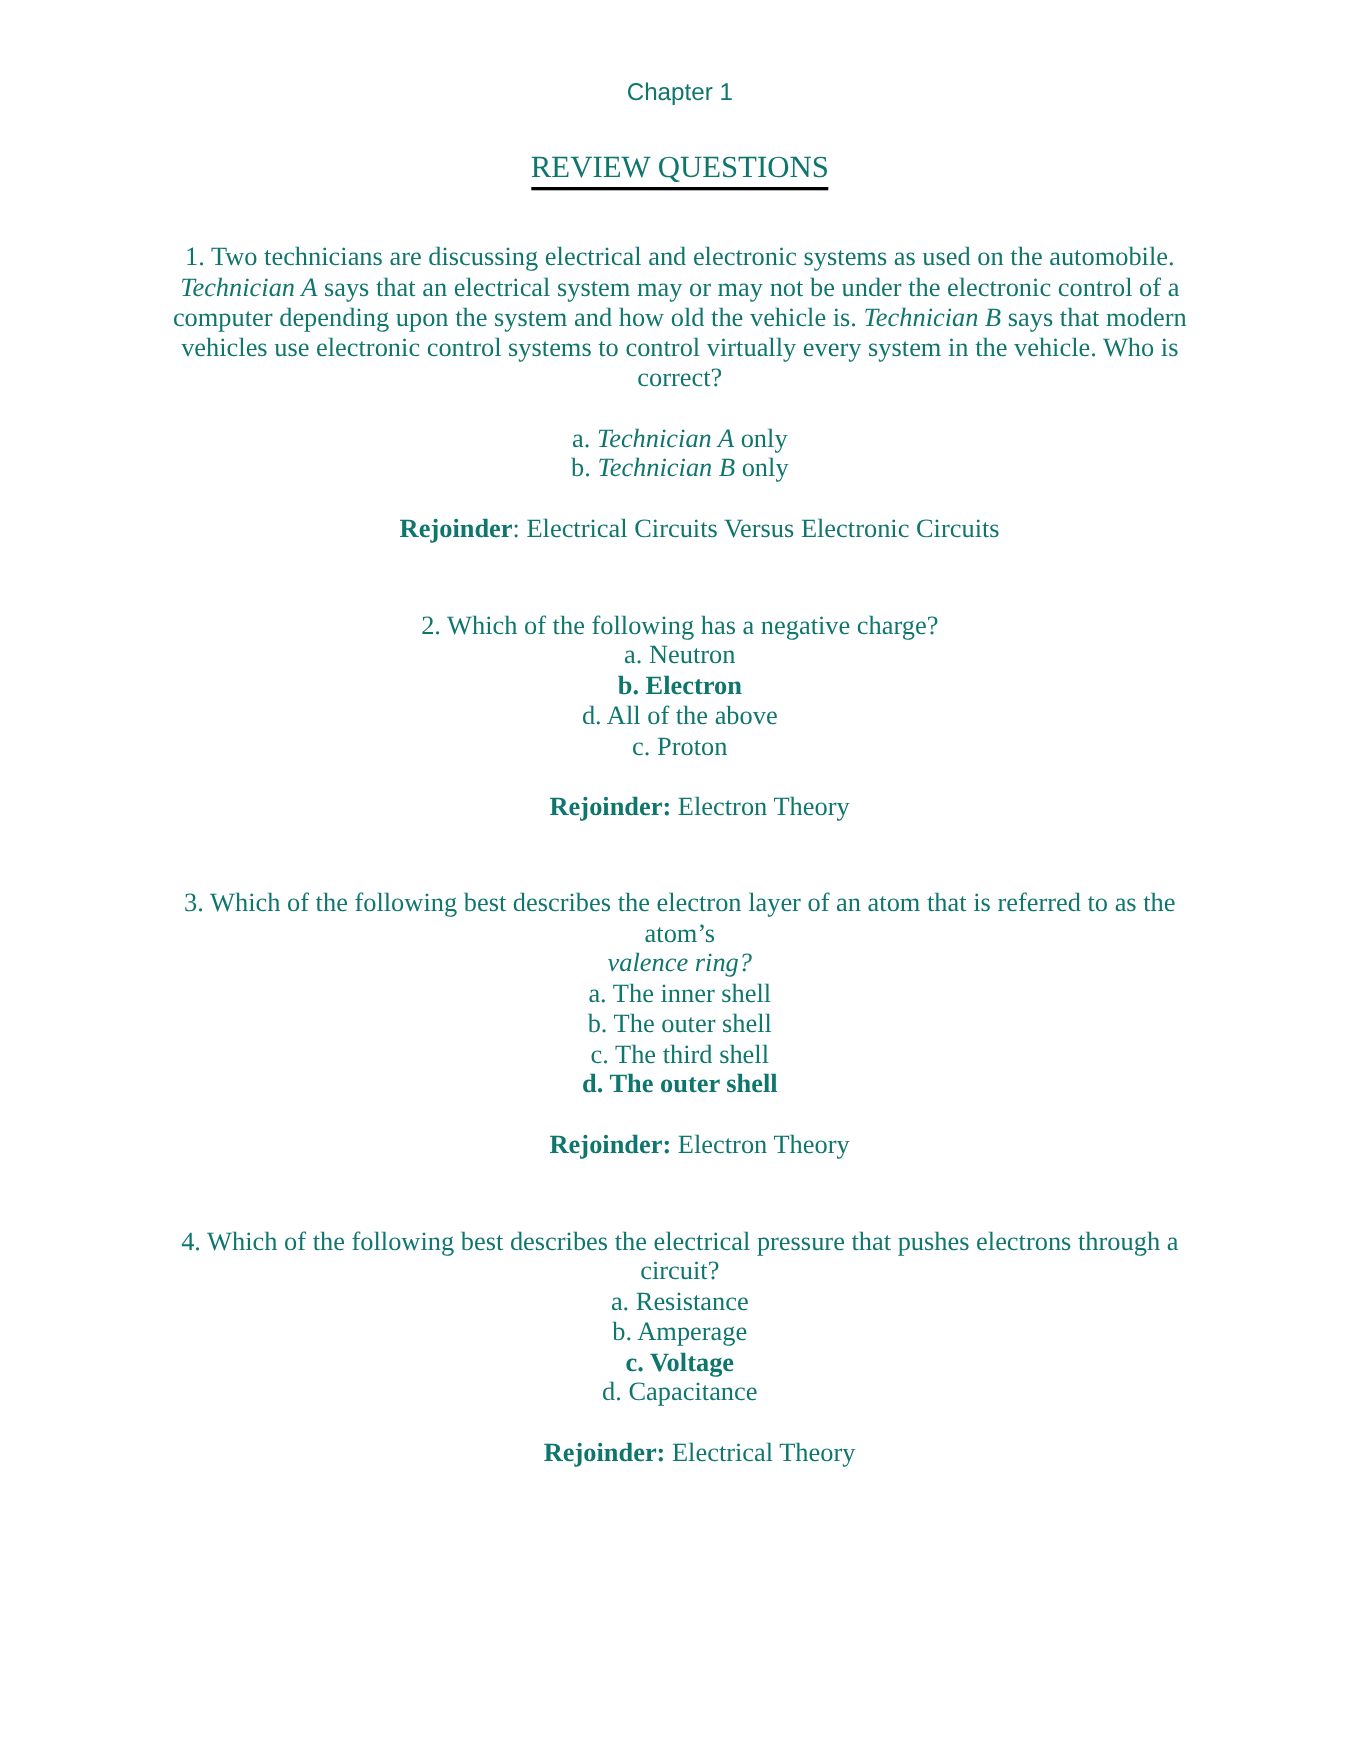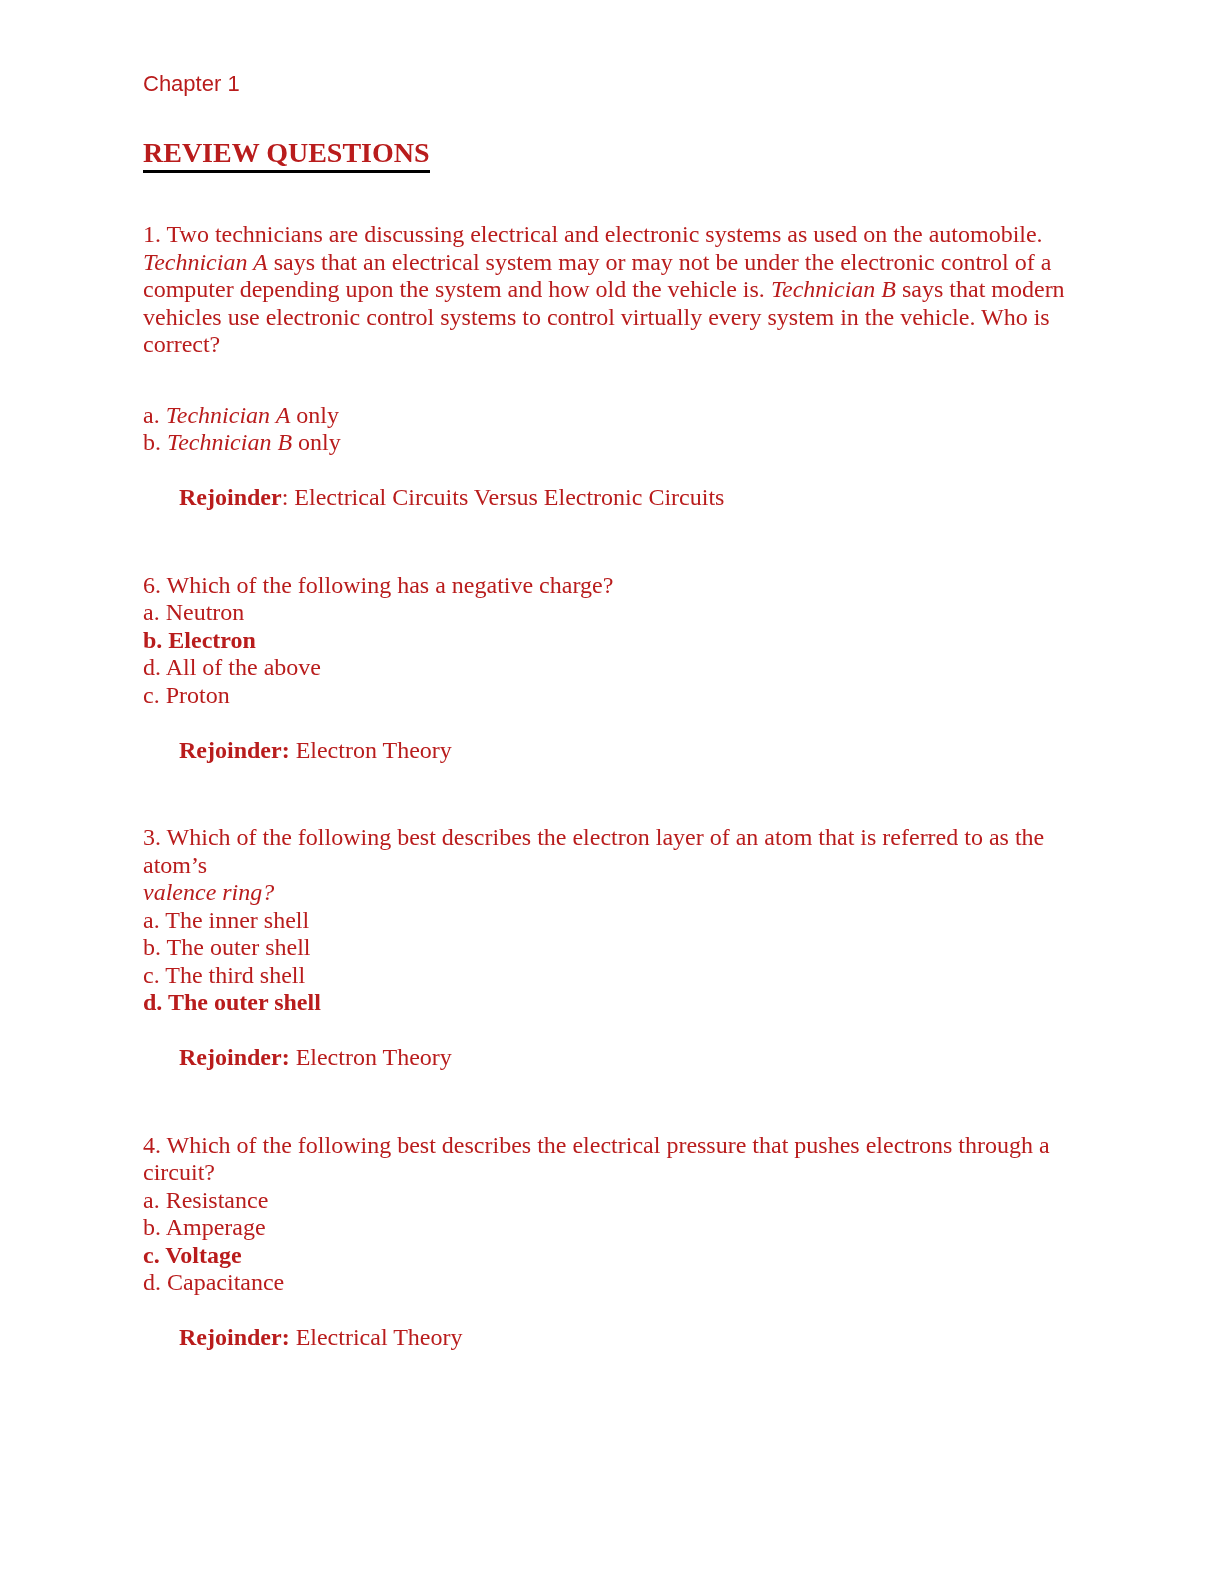--- a/index.html
+++ b/index.html
@@ -5,22 +5,23 @@
   html, body {
     margin: 0;
     padding: 0;
     background: #ffffff;
   }
   .page {
     position: relative;
     width: 1091px;
     height: 1584px;
     background: #ffffff;
-    color: #b91c1c;
+    color: #0f766e;
     overflow: hidden;
+    text-align: center;
   }
   .content {
     position: absolute;
     left: 143px;
     top: 70px;
     width: 950px;
     font-family: "Liberation Serif", serif;
     font-size: 24px;
     line-height: 27.5px;
   }
@@ -28,35 +29,35 @@
     font-family: "Liberation Sans", sans-serif;
     font-size: 22px;
     line-height: 27px;
   }
   .title {
     display: inline-block;
     margin: 40px 0 0 0;
     font-family: "Liberation Serif", serif;
     font-size: 28px;
     line-height: 32px;
-    font-weight: bold;
+    font-weight: normal;
     border-bottom: 3px solid #000000;
     padding-bottom: 1px;
   }
   .questions {
     margin-top: 48px;
   }
   .question + .question {
     margin-top: 60px;
   }
   .line {
     white-space: pre;
   }
   .options.gap-before {
-    margin-top: 43px;
+    margin-top: 27px;
   }
   .rejoinder {
     margin-top: 27.5px;
     margin-left: 36px;
   }
   .bold   { font-weight: bold; }
   .italic { font-style: italic; }
 </style>
 </head>
 <body>
@@ -77,21 +78,21 @@
             <div class="line"><span>correct?</span></div>
           </div>
           <div class="options gap-before">
             <div class="line"><span>a. </span><span class="italic">Technician A</span><span> only</span></div>
             <div class="line"><span>b. </span><span class="italic">Technician B</span><span> only</span></div>
           </div>
           <div class="line rejoinder"><span class="bold">Rejoinder</span><span>: Electrical Circuits Versus Electronic Circuits</span></div>
         </div>
         <div class="question">
           <div>
-            <div class="line"><span>6. Which of the following has a negative charge?</span></div>
+            <div class="line"><span>2. Which of the following has a negative charge?</span></div>
           </div>
           <div class="options">
             <div class="line"><span>a. Neutron</span></div>
             <div class="line"><span class="bold">b. Electron</span></div>
             <div class="line"><span>d. All of the above</span></div>
             <div class="line"><span>c. Proton</span></div>
           </div>
           <div class="line rejoinder"><span class="bold">Rejoinder:</span><span> Electron Theory</span></div>
         </div>
         <div class="question">

